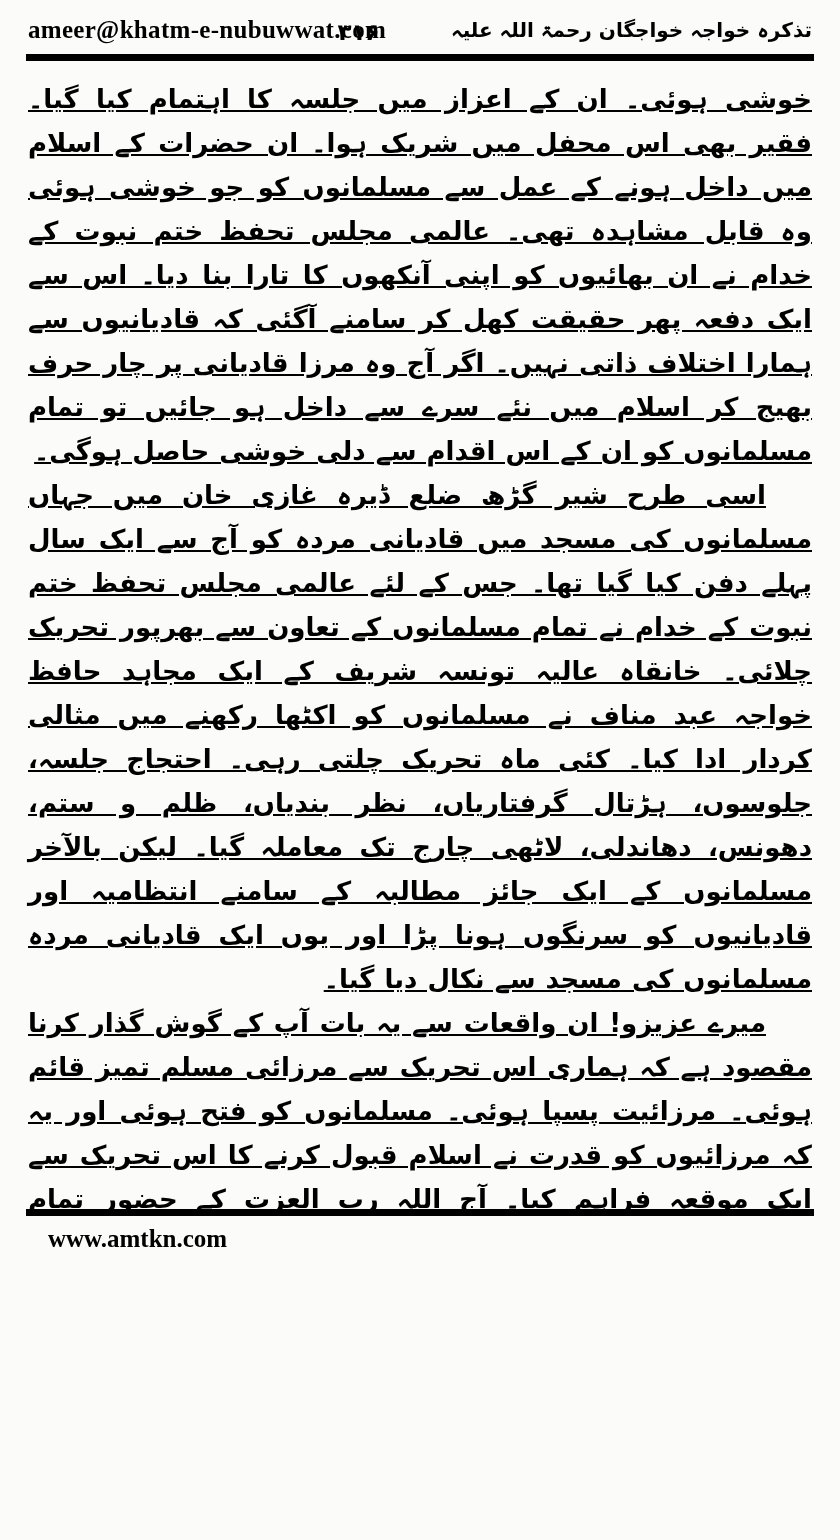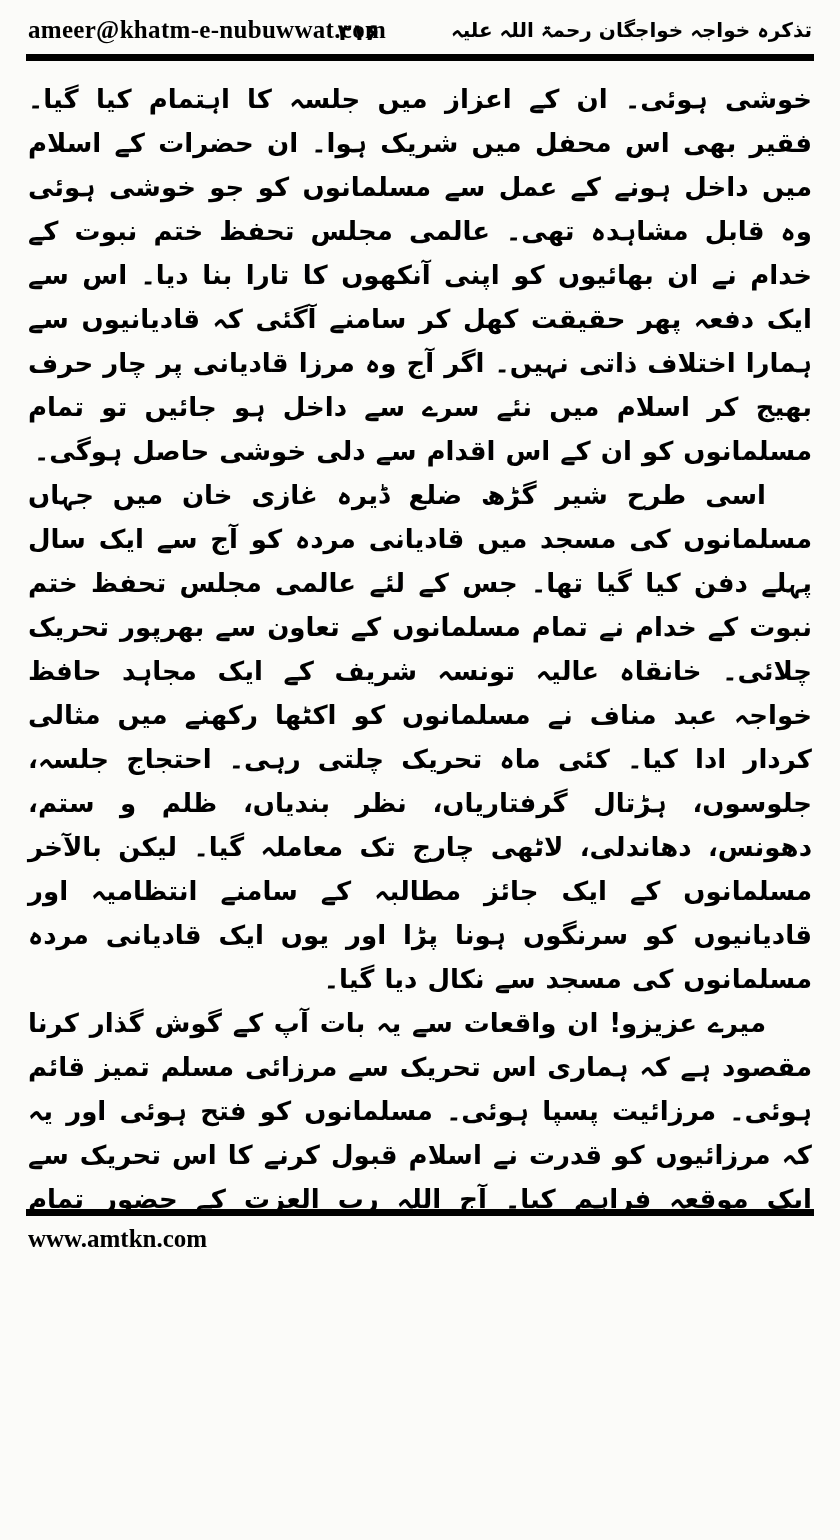--- a/index.html
+++ b/index.html
@@ -53,30 +53,32 @@
     padding: 16px 2px 0 2px;
     overflow: hidden;
   }
   .body-text p {
     font-size: 26px;
     font-weight: bold;
     line-height: 44px;
     text-align: justify;
     text-align-last: right;
     word-spacing: 1px;
+    text-decoration: underline;
   }
   .body-text p.indent { text-indent: 46px; }
   .ftr {
     display: flex;
     align-items: flex-end;
     justify-content: space-between;
     padding: 9px 2px 2px 2px;
     font-family: "Liberation Serif", serif;
     font-weight: bold;
     font-size: 25px;
+    margin-left: 20px;
   }
 </style>
 </head>
 <body>
 
 <div class="page">
 
   <header class="hdr">
     <span class="email">ameer@khatm-e-nubuwwat.com</span>
     <span class="pnum">۳۱۶</span>

